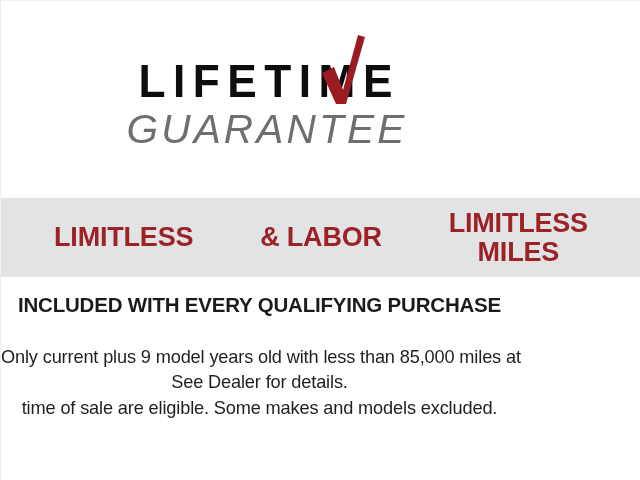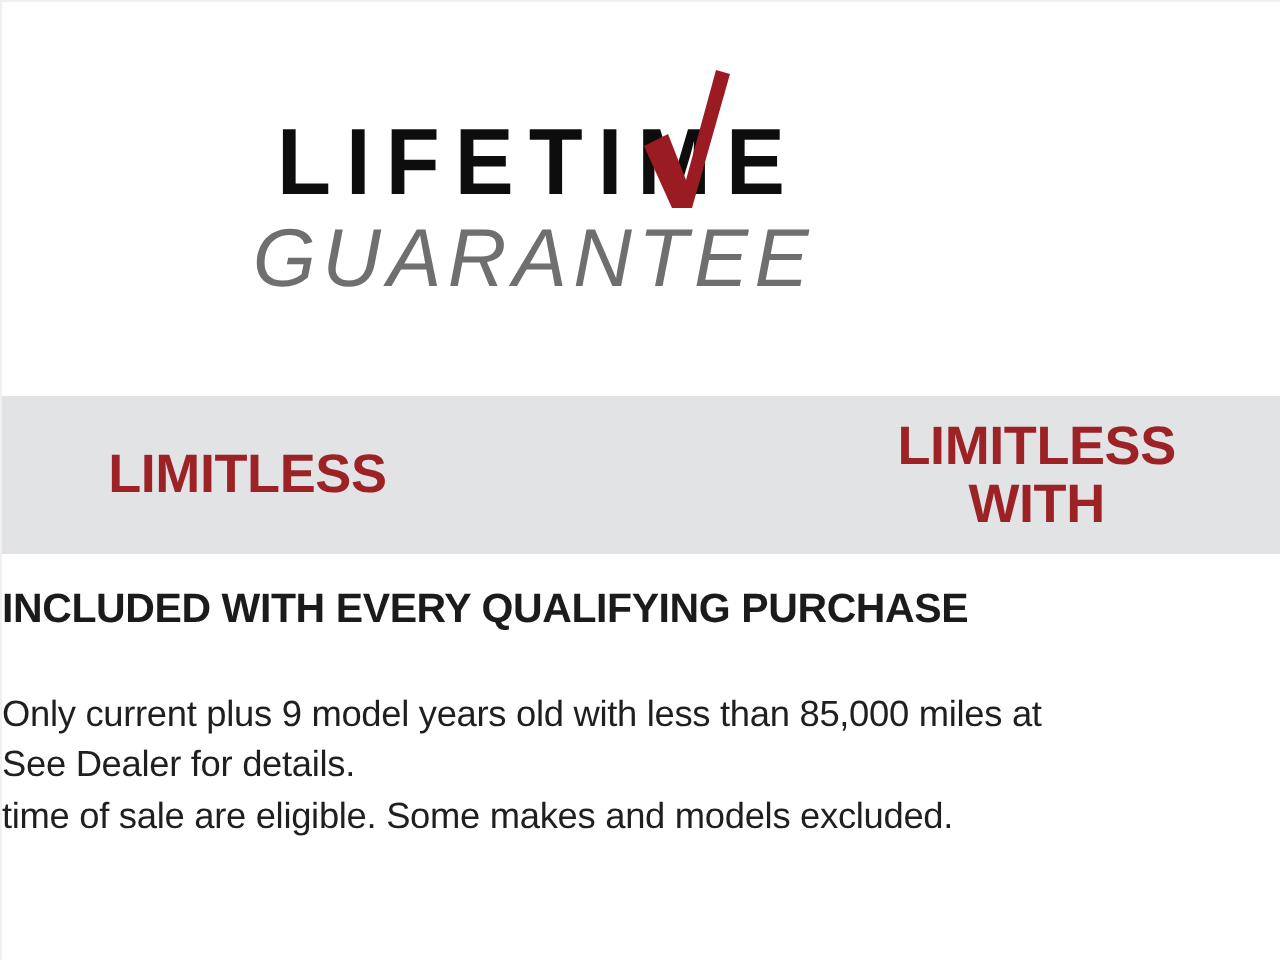--- a/index.html
+++ b/index.html
@@ -109,21 +109,21 @@
   }
   .benefit-col .line1 { display: block; }
   .benefit-col .line2 { display: block; }
 
   
   .info-block {
     position: absolute;
     left: 0;
     top: 292px;
     width: 517px;
-    text-align: left;
+    text-align: center;
   }
 
   .headline {
     font-family: "Liberation Sans", sans-serif;
     font-weight: bold;
     font-size: 20.5px;
     line-height: 1.15;
     letter-spacing: -0.2px;
     color: #1b1b1b;
     white-space: nowrap;
@@ -172,25 +172,26 @@
 
   </div>
 
   <div class="benefit-band">
 
     <div class="benefit-col">
       <span class="line1">LIMITLESS</span>
     </div>
 
     <div class="benefit-col">
+      <span class="line2">&amp; LABOR</span>
     </div>
 
     <div class="benefit-col">
       <span class="line1">LIMITLESS</span>
-      <span class="line2">WITH</span>
+      <span class="line2">MILES</span>
     </div>
 
   </div>
 
   <div class="info-block">
 
     <div class="headline">INCLUDED WITH EVERY QUALIFYING PURCHASE</div>
 
 
     <div class="fineprint">

